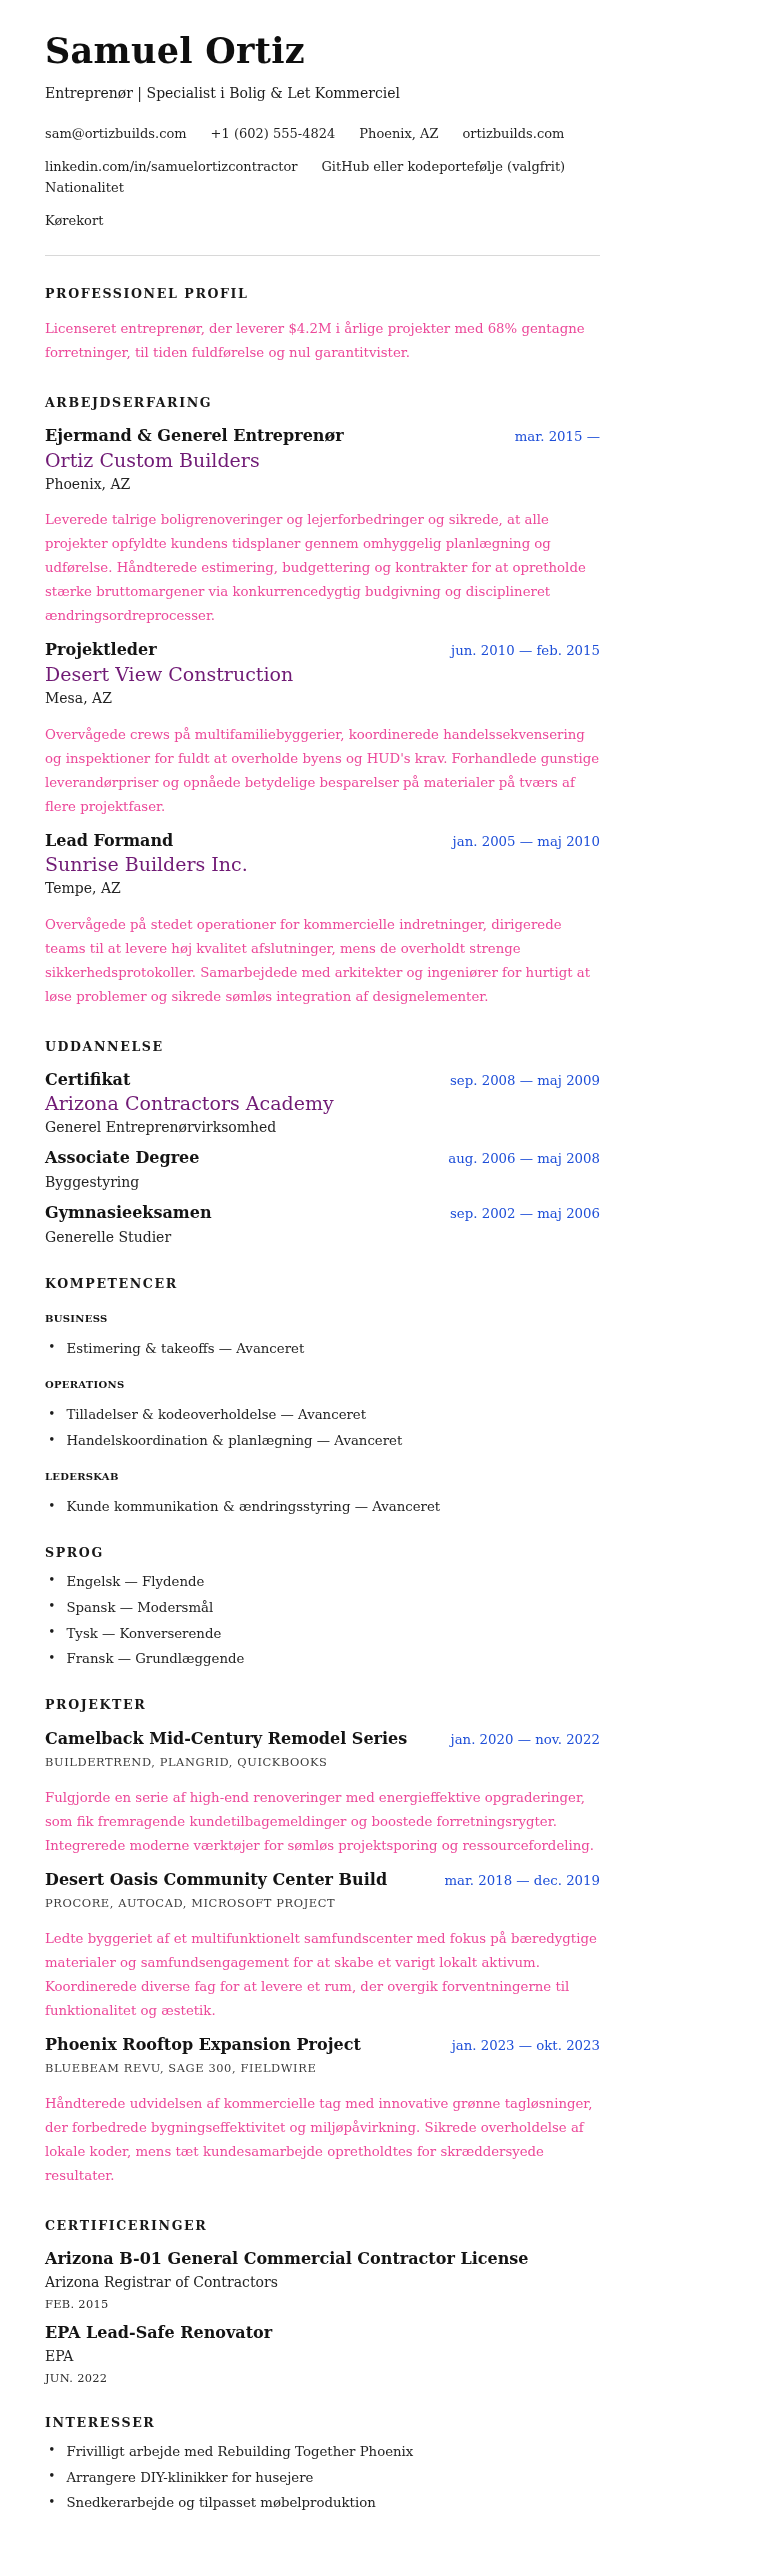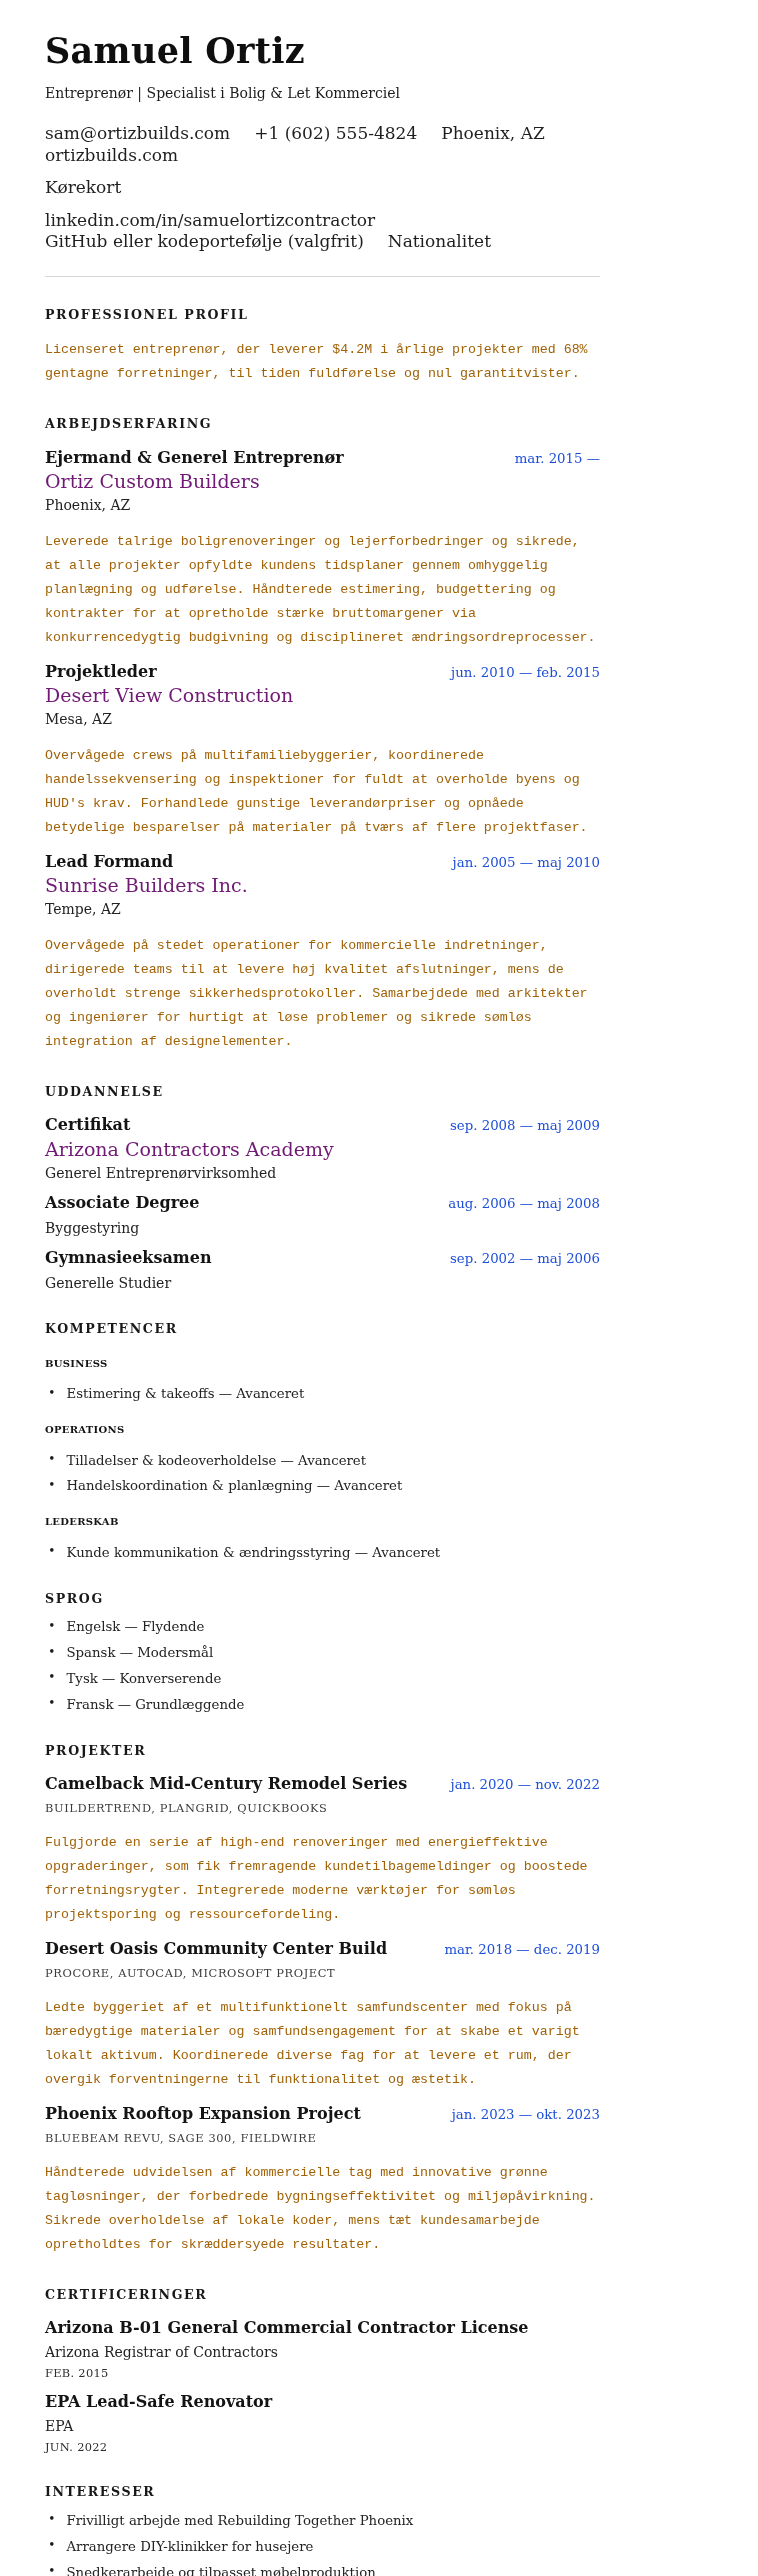--- a/index.html
+++ b/index.html
@@ -5,38 +5,38 @@
   html,body { margin:0; padding:0; background:#ffffff; }
   body { font-family:"DejaVu Serif","Liberation Serif",serif; color:#222; }
   .page {
     width:644px; min-height:2576px; box-sizing:border-box;
     padding:32px 44px 38px 45px; background:#ffffff;
   }
 
   
   h1.name { font-size:35px; line-height:38px; margin:0; font-weight:700; color:#0f0f0f; letter-spacing:0.3px; }
   .subtitle { font-size:14px; line-height:16.4px; margin-top:15px; color:#1c1c1c; }
-  .contact-row { display:flex; flex-wrap:wrap; column-gap:24px; row-gap:6.3px; font-size:17px; line-height:15px; color:#1f1f1f; }
+  .contact-row { display:flex; flex-wrap:wrap; column-gap:24px; row-gap:6.3px; font-size:13px; line-height:15px; color:#1f1f1f; }
   .contact-row.r1 { margin-top:25px; }
   .contact-row.r2 { margin-top:17.7px; }
   .contact-row.r3 { margin-top:17.7px; }
   hr.divider { border:none; border-top:0.6px solid #d8d8d8; margin:26.5px 0 0 0; }
 
   
   section { margin-top:30px; }
   h2.sec { font-size:12.6px; line-height:15px; letter-spacing:1.6px; font-weight:700; color:#181818; margin:0; }
 
   .entry { margin-top:16.4px; }
   .entry + .entry { margin-top:12px; }
   .entry-head { display:flex; justify-content:space-between; align-items:baseline; }
   h3.etitle { font-size:16px; line-height:19px; margin:0; font-weight:700; color:#141414; }
   .dates { font-size:13.3px; color:#1d4ed8; white-space:nowrap; padding-left:12.6px; }
   .company { font-size:19px; line-height:16.4px; margin-top:6.3px; color:#701a75; }
   .location { font-size:14px; line-height:16.4px; margin-top:7.6px; color:#232323; }
-  p.body { font-size:13.3px; line-height:24px; margin:16.4px 0 0 0; color:#a16207;font-family:Liberation Mono, monospace; }
+  p.body { font-size:13.3px; line-height:24px; margin:16.4px 0 0 0; color:#ec4899; }
 
   h3.category { font-size:10px; line-height:17.7px; font-weight:700; letter-spacing:0.3px; color:#141414; margin:19px 0 0 0; }
   ul.blist { list-style:none; margin:3.8px 0 0 0; padding:0; }
   ul.blist li { position:relative; padding-left:21.5px; font-size:13.3px; line-height:17px; margin-top:8.8px; color:#232323; }
   ul.blist li:first-child { margin-top:12.6px; }
   ul.blist li .bullet { position:absolute; left:3.2px; top:-0.6px; font-size:12px; color:#1c1c1c; }
 
   .tools { font-size:11.4px; line-height:14px; letter-spacing:0.6px; margin-top:7.6px; color:#3c3c3c; }
   .cert-issuer { font-size:14px; line-height:16.4px; margin-top:6.3px; color:#232323; }
   .cert-date { font-size:11.4px; line-height:14px; letter-spacing:0.3px; margin-top:6.3px; color:#2e2e2e; }
@@ -49,28 +49,28 @@
   <header>
     <h1 class="name">Samuel Ortiz</h1>
     <div class="subtitle">Entreprenør | Specialist i Bolig &amp; Let Kommerciel</div>
 
     <div class="contact-row r1">
       <span>sam@ortizbuilds.com</span>
       <span>+1 (602) 555-4824</span>
       <span>Phoenix, AZ</span>
       <span>ortizbuilds.com</span>
     </div>
-    <div class="contact-row r3">
-      <span>Kørekort</span>
-    </div>
     <div class="contact-row r2">
       <span>linkedin.com/in/samuelortizcontractor</span>
       <span>GitHub eller kodeportefølje (valgfrit)</span>
       <span>Nationalitet</span>
     </div>
+    <div class="contact-row r3">
+      <span>Kørekort</span>
+    </div>
   </header>
 
   <hr class="divider">
 
   <section>
     <h2 class="sec">PROFESSIONEL PROFIL</h2>
     <p class="body">Licenseret entreprenør, der leverer $4.2M i årlige projekter med 68% gentagne forretninger, til tiden fuldførelse og nul garantitvister.</p>
   </section>
 
   <section>

